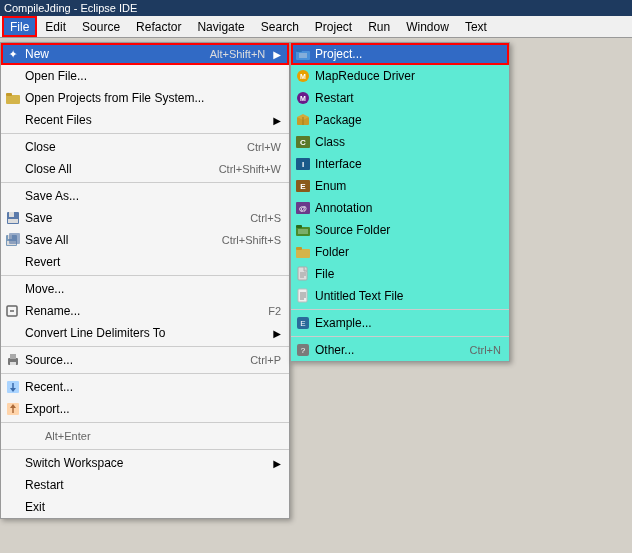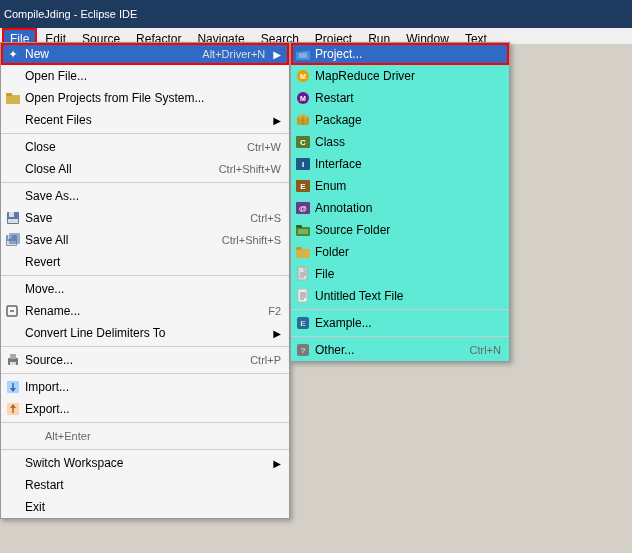--- a/index.html
+++ b/index.html
@@ -12,21 +12,21 @@
       overflow: hidden;
       position: relative;
     }
 
     
     .titlebar {
       background: #1e3a5f;
       color: white;
       padding: 2px 4px;
       font-size: 11px;
-      height: 28px;
+      height: 16px;
       display: flex;
       align-items: center;
     }
 
     
     .menubar {
       background: #f0f0f0;
       border-bottom: 1px solid #999;
       display: flex;
       align-items: center;
@@ -201,21 +201,21 @@
 
 <div class="bg-content"></div>
 
 <div class="dropdown-container">
 
   <div class="menu-panel">
 
     <div class="menu-item highlighted">
       <span class="item-icon">✦</span>
       <span class="item-label">New</span>
-      <span class="item-shortcut">Alt+Driver+N</span>
+      <span class="item-shortcut">Alt+Shift+N</span>
       <span class="item-arrow">▶</span>
     </div>
 
     <div class="menu-item">
       <span class="item-label">Open File...</span>
     </div>
 
     <div class="menu-item">
       <span class="item-icon">
         <svg class="svg-icon" viewBox="0 0 16 16">
@@ -318,21 +318,21 @@
     <div class="menu-separator"></div>
 
     <div class="menu-item">
       <span class="item-icon">
         <svg class="svg-icon" viewBox="0 0 16 16">
           <rect x="2" y="2" width="12" height="12" rx="1" fill="#aad4ff"></rect>
           <line x1="8" y1="4" x2="8" y2="11" stroke="#3a6aaa" stroke-width="1.5"></line>
           <polygon points="5,9 8,13 11,9" fill="#3a6aaa"></polygon>
         </svg>
       </span>
-      <span class="item-label">Import...</span>
+      <span class="item-label">Recent...</span>
     </div>
 
     <div class="menu-item">
       <span class="item-icon">
         <svg class="svg-icon" viewBox="0 0 16 16">
           <rect x="2" y="2" width="12" height="12" rx="1" fill="#ffd4aa"></rect>
           <line x1="8" y1="12" x2="8" y2="5" stroke="#aa6a3a" stroke-width="1.5"></line>
           <polygon points="5,7 8,3 11,7" fill="#aa6a3a"></polygon>
         </svg>
       </span>

